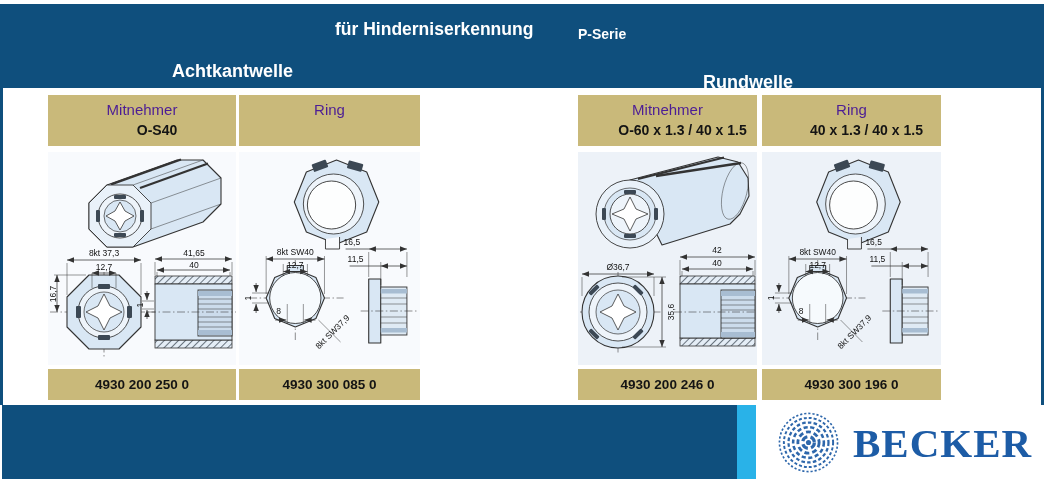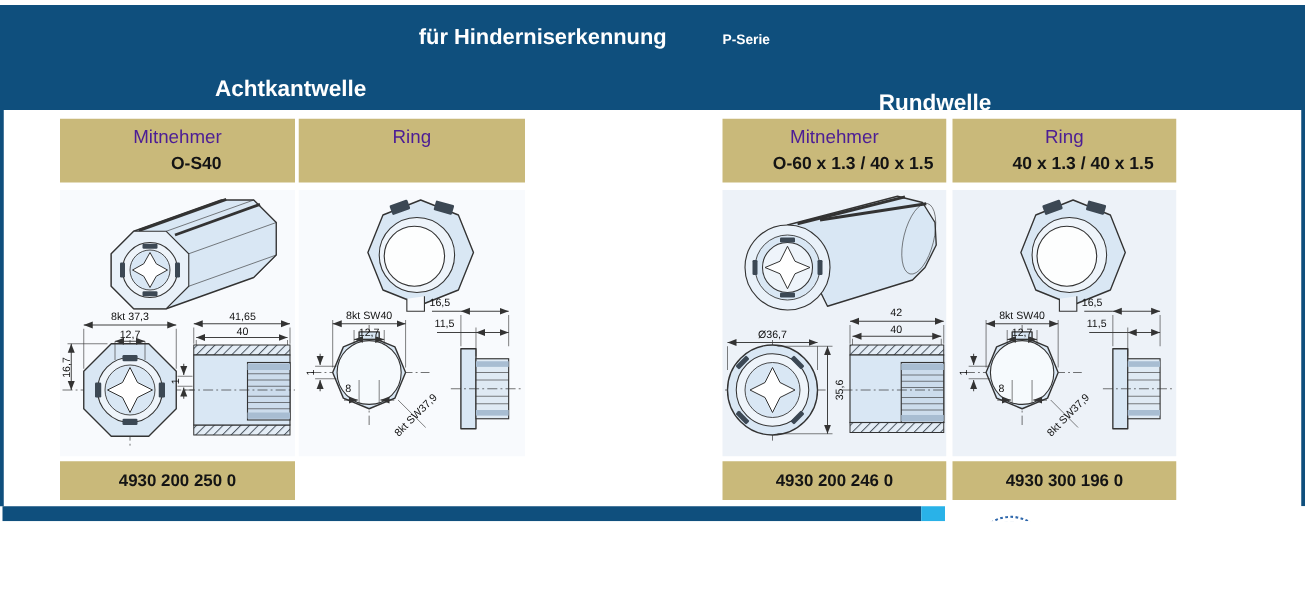--- a/index.html
+++ b/index.html
@@ -1,23 +1,23 @@
 <!DOCTYPE html>
 <html><head>
 <meta charset="utf-8">
 <style>
   html,body{margin:0;padding:0;background:#fff;}
-  .page{position:relative;width:1044px;height:417px;background:#fff;overflow:hidden;
+  .page{position:relative;width:1044px;height:481px;background:#fff;overflow:hidden;
         font-family:"Liberation Sans",sans-serif;}
   .edge{position:absolute;top:4px;height:401px;width:3px;background:#0f4f7d;}
   .edge-l{left:0;} .edge-r{left:1041px;}
   .topbar{position:absolute;left:0;top:4px;width:1044px;height:84px;background:#0f4f7d;}
   .topbar span{position:absolute;color:#fff;font-weight:bold;white-space:nowrap;}
   .t1{left:335px;top:15px;font-size:17.5px;}
-  .t2{left:578px;top:22px;font-size:11px;}
+  .t2{left:578px;top:22px;font-size:14px;}
   .t3{left:172px;top:57px;font-size:18px;}
   .t4{left:703px;top:68px;font-size:18px;}
   .c1{left:48px;width:188px;} .c2{left:239px;width:181px;}
   .c3{left:578px;width:179px;} .c4{left:762px;width:179px;}
   .hdr{position:absolute;top:95px;height:51px;background:#c9b97a;text-align:center;}
   .hl{color:#4c1d95;font-size:15px;margin-top:4px;line-height:22px;}
   .hv{color:#141414;font-weight:bold;font-size:14px;line-height:19px;padding-left:30px;}
   .panel{position:absolute;top:152px;height:213px;background:#f8fafd;}
   .panel.c3,.panel.c4{background:#edf2f8;}
   .panel svg{display:block;width:100%;height:100%;}
@@ -199,20 +199,21 @@
       <line class="el" x1="167" y1="100" x2="167" y2="125"></line>
       <line class="dl" x1="106" y1="97" x2="129" y2="97"></line>
       <line class="dl" x1="129" y1="97" x2="167" y2="97" marker-start="url(#ma)" marker-end="url(#ma)"></line>
       <text class="dt" x="104" y="93">16,5</text>
       <line class="el" x1="141" y1="110" x2="141" y2="133"></line>
       <line class="dl" x1="110" y1="114" x2="141" y2="114"></line>
       <line class="dl" x1="141" y1="114" x2="167" y2="114" marker-start="url(#ma)" marker-end="url(#ma)"></line>
       <text class="dt" x="108" y="110">11,5</text>
     </svg>
   </div>
+  <div class="part c2">4930 300 085 0</div>
 
   <div class="hdr c3">
     <div class="hl">Mitnehmer</div>
     <div class="hv">O-60 x 1.3 / 40 x 1.5</div>
   </div>
   <div class="panel c3">
     <svg viewBox="0 0 179 213">
 
       <polygon class="pf" points="52,28 140,5 160,10 170,26 171,44 162,62 152,72 84,93"></polygon>
       <line class="grv" x1="60" y1="27" x2="146" y2="5.5"></line>

